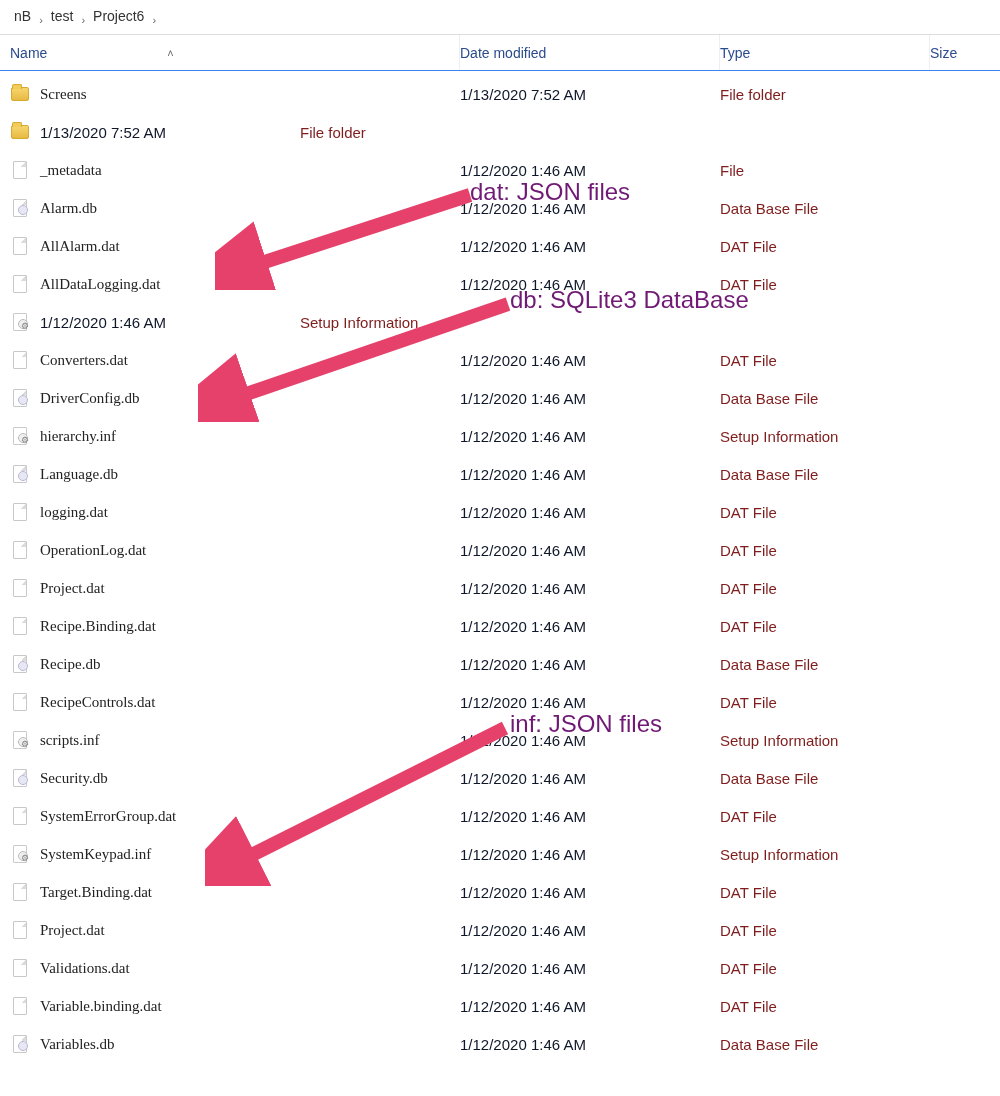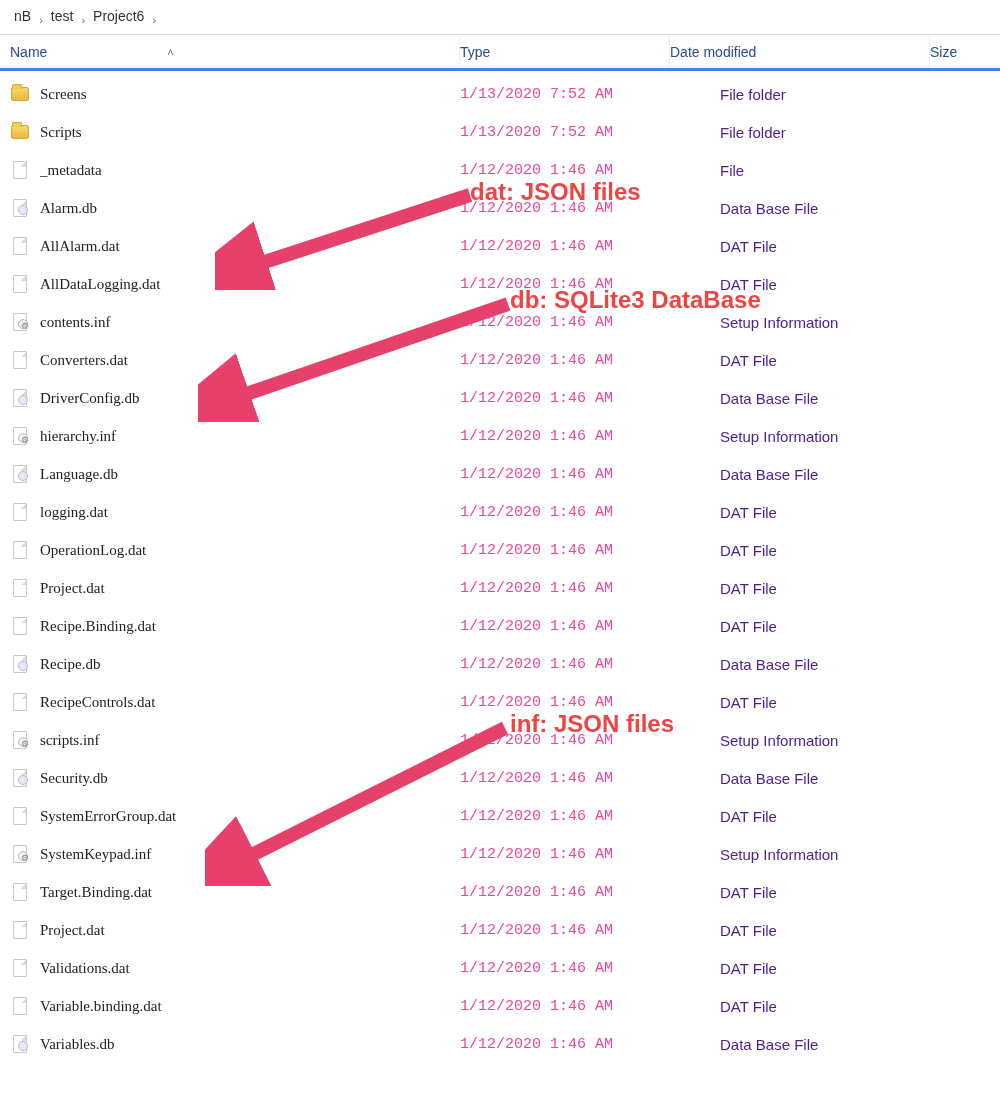--- a/index.html
+++ b/index.html
@@ -24,21 +24,21 @@
   .breadcrumb .crumb { padding: 2px 4px; cursor: default; }
   .breadcrumb .sep { padding: 0 4px; color: #666; font-size: 11px; }
   .hr { border-top: 1px solid #ddd; margin: 2px 0 0 0; }
 
   
   .header-row {
     display: flex;
     align-items: center;
     font-size: 14px;
     color: #2a4b8d;
-    border-bottom: 3px solid #3b82f6;
+    border-bottom: 1px solid #3b82f6;
     height: 36px;
     padding-left: 10px;
   }
   .header-row .col { display:flex; align-items:center; height:100%; border-right:1px solid #eee; padding-right:8px; }
   .header-row .col:last-child{ border-right:none; }
   .col-name { width: 450px; }
   .col-date { width: 260px; }
   .col-type { width: 210px; }
   .col-size { flex: 1; }
   .sort-arrow { margin-left:120px; color:#666; font-size:11px; }
@@ -52,22 +52,22 @@
     padding-left: 10px;
     font-size: 15px;
     color: #222;
   }
   .file-row .icon {
     width: 20px; height: 20px;
     margin-right: 10px;
     display:flex; align-items:center; justify-content:center;
   }
   .file-row .name { width: 420px; font-family: Liberation Serif, serif; }
-  .file-row .date { width: 260px; color: #ec4899; font-family: Liberation Mono, monospace; }
-  .file-row .type { width: 210px; color: #4c1d95; }
+  .file-row .date { width: 260px; color: #0f172a; }
+  .file-row .type { width: 210px; color: #7f1d1d; }
   .file-row .size { flex:1; color:#555; }
 
   
   .ico-folder {
     width:18px; height:14px;
     background: linear-gradient(#f7d66e,#e8b943);
     border:1px solid #d6a92f;
     border-radius:2px;
     position:relative;
   }
@@ -122,23 +122,23 @@
   .ico-inf .gear{
     position:absolute;
     bottom:-1px; right:-3px;
     font-size:9px;
     color:#888;
   }
 
   
   .ann {
     position:absolute;
-    font-weight:700;
+    font-weight:400;
     font-size:24px;
-    color:#ef4444;
+    color:#701a75;
     text-shadow: -1px -1px 0 #fff, 1px -1px 0 #fff, -1px 1px 0 #fff, 1px 1px 0 #fff;
     pointer-events:none;
     white-space:nowrap;
   }
   .arrow {
     position:absolute;
     pointer-events:none;
   }
 </style>
 </head>
@@ -152,46 +152,45 @@
   <span class="crumb">Project6</span>
   <span class="sep">›</span>
 </div>
 <div class="hr"></div>
 
 <div class="header-row">
   <div class="col col-name">
     <span>Name</span>
     <span class="sort-arrow">˄</span>
   </div>
+  <div class="col col-date">
+    <span>Date modified</span>
+  </div>
   <div class="col col-type">
     <span>Type</span>
-  </div>
-  <div class="col col-date">
-    <span>Date modified</span>
   </div>
   <div class="col col-size">
     <span>Size</span>
   </div>
 </div>
 
 <div class="file-list" id="file-list">
     <div class="file-row">
       <span class="icon">
         <span class="ico-folder"></span>
       </span>
       <span class="name">Screens</span>
       <span class="date">1/13/2020 7:52 AM</span>
       <span class="type">File folder</span>
       <span class="size"></span>
     </div>
     <div class="file-row">
       <span class="icon">
         <span class="ico-folder"></span>
       </span>
-      <span class="name">Scripts</span>
       <span class="date">1/13/2020 7:52 AM</span>
       <span class="type">File folder</span>
       <span class="size"></span>
     </div>
     <div class="file-row">
       <span class="icon">
         <span class="ico-file"></span>
       </span>
       <span class="name">_metadata</span>
       <span class="date">1/12/2020 1:46 AM</span>
@@ -224,21 +223,20 @@
       <span class="date">1/12/2020 1:46 AM</span>
       <span class="type">DAT File</span>
       <span class="size"></span>
     </div>
     <div class="file-row">
       <span class="icon">
         <span class="ico-file ico-inf">
           <span class="gear">⚙</span>
         </span>
       </span>
-      <span class="name">contents.inf</span>
       <span class="date">1/12/2020 1:46 AM</span>
       <span class="type">Setup Information</span>
       <span class="size"></span>
     </div>
     <div class="file-row">
       <span class="icon">
         <span class="ico-file"></span>
       </span>
       <span class="name">Converters.dat</span>
       <span class="date">1/12/2020 1:46 AM</span>

